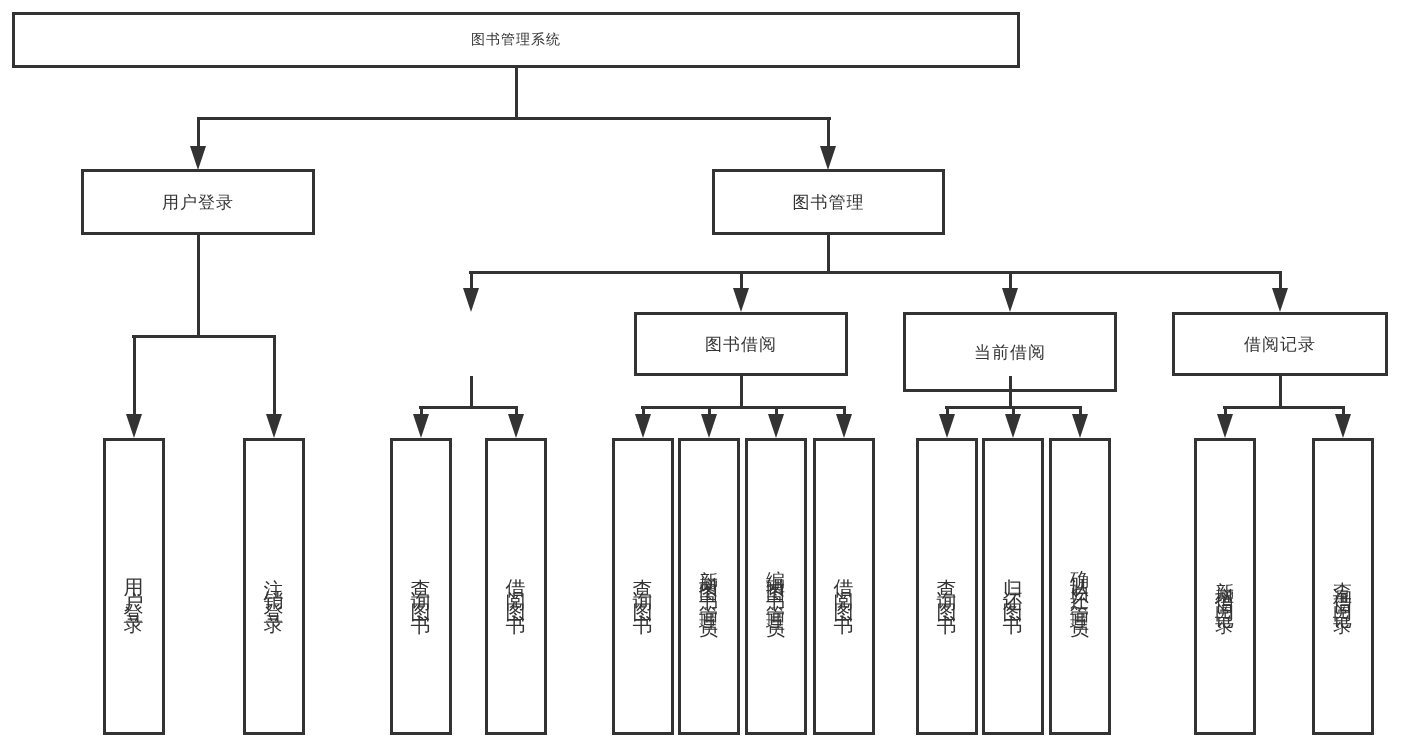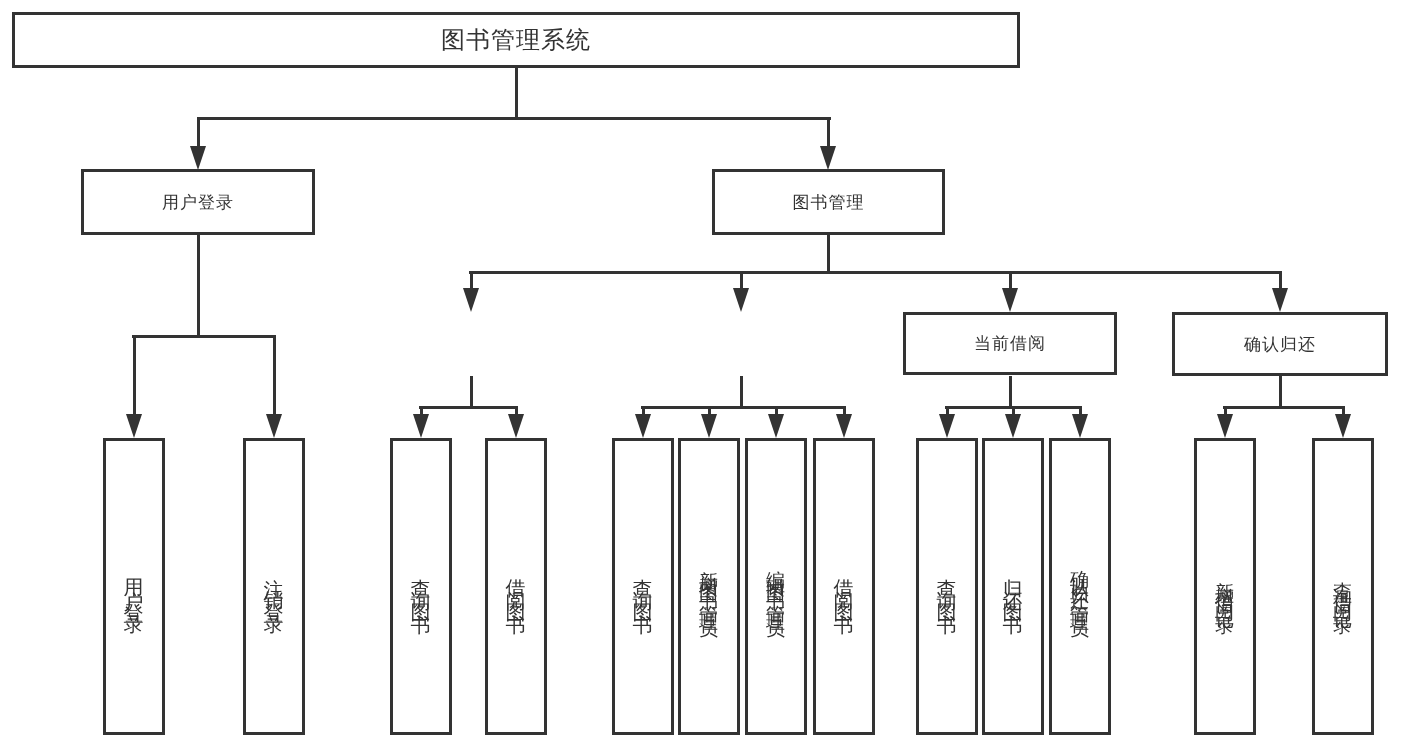--- a/index.html
+++ b/index.html
@@ -20,21 +20,21 @@
     position:absolute;
     box-sizing:border-box;
     border:3px solid var(--line);
     background:#ffffff;
     display:flex;align-items:center;justify-content:center;
     color:var(--text);
     font-size:17px;
     letter-spacing:1px;
     text-align:center;
   }
-  .node.root{font-size:24px;}
+  .node.root{font-size:14px;}
   .leaf span{
     writing-mode:vertical-rl;
     text-orientation:mixed;
     font-size:20px;
     letter-spacing:12px;
     line-height:1;
   }
   .leaf.tight span{
     font-size:19px;
     letter-spacing:7px;
@@ -67,27 +67,30 @@
 
   <div class="node" style="left:81px;top:169px;width:234px;height:66px;">
     <span>用户登录</span>
   </div>
 
   <div class="node" style="left:712px;top:169px;width:233px;height:66px;align-items:center;">
     <span>图书管理</span>
   </div>
 
 
-
-  <div class="node" style="left:903px;top:312px;width:214px;height:63px;">
+  <div class="node" style="left:634px;top:312px;width:214px;height:64px;">
+    <span>图书借阅</span>
+  </div>
+
+  <div class="node" style="left:903px;top:312px;width:214px;height:80px;">
     <span>当前借阅</span>
   </div>
 
   <div class="node" style="left:1172px;top:312px;width:216px;height:64px;">
-    <span>确认归还</span>
+    <span>借阅记录</span>
   </div>
 
   <div class="node leaf" style="left:103px;top:438px;width:62px;height:297px;">
     <span>用户登录</span>
   </div>
 
   <div class="node leaf" style="left:243px;top:438px;width:62px;height:297px;">
     <span>注销登录</span>
   </div>
 

